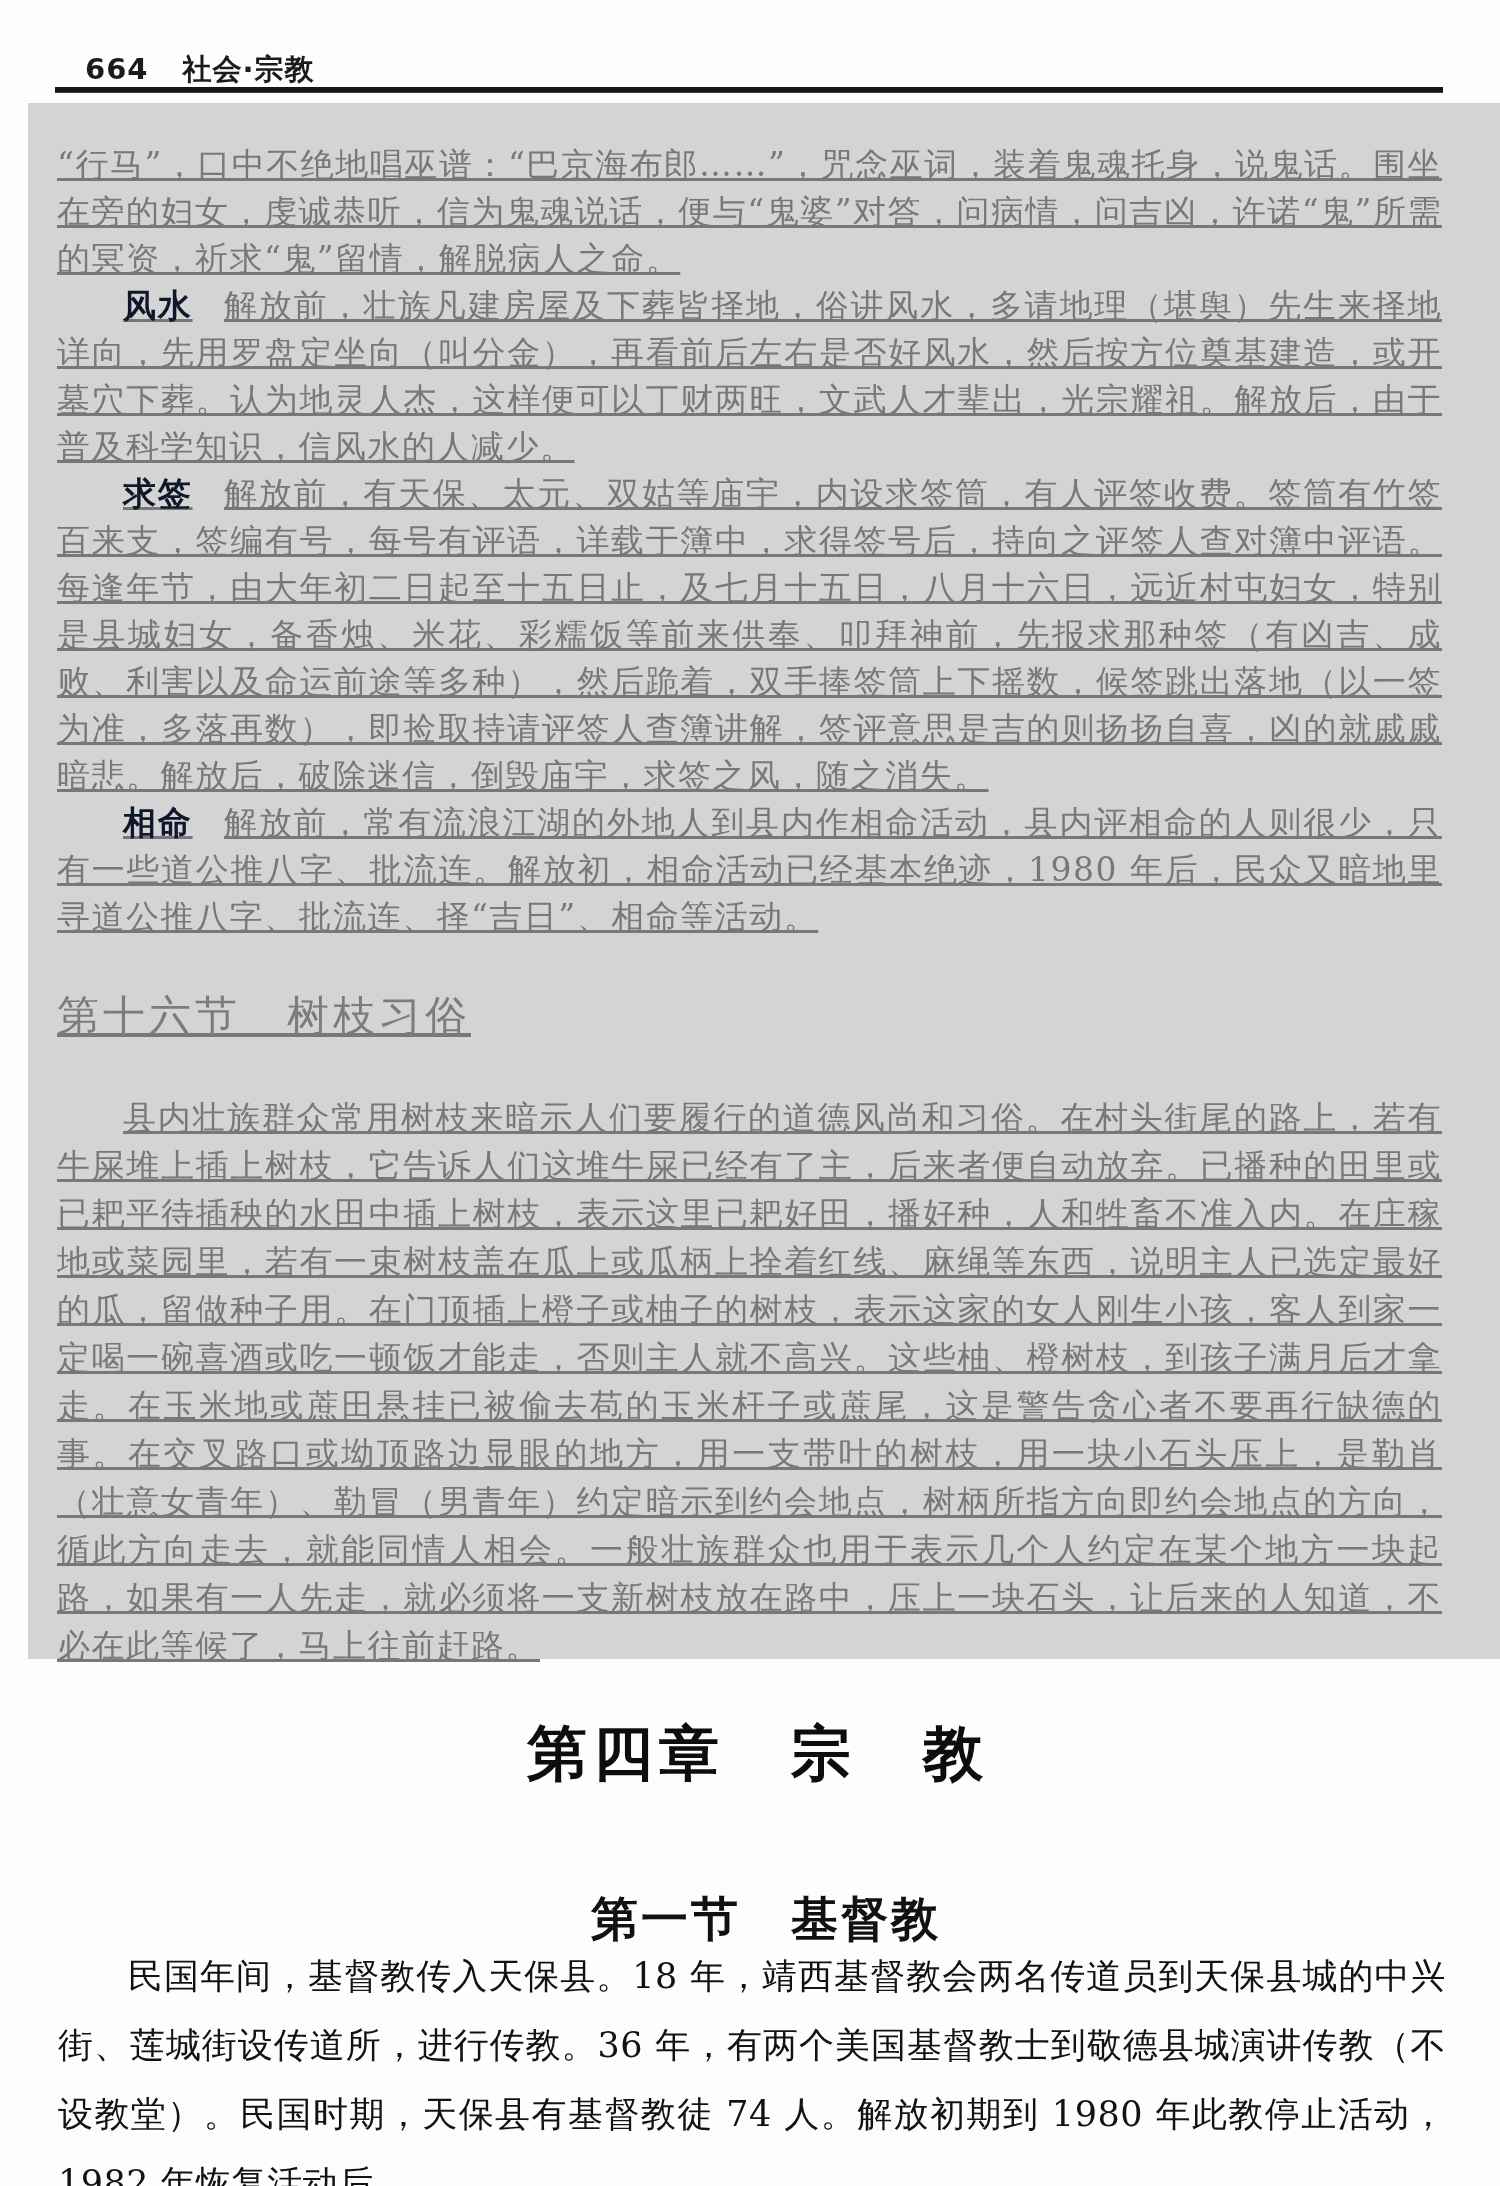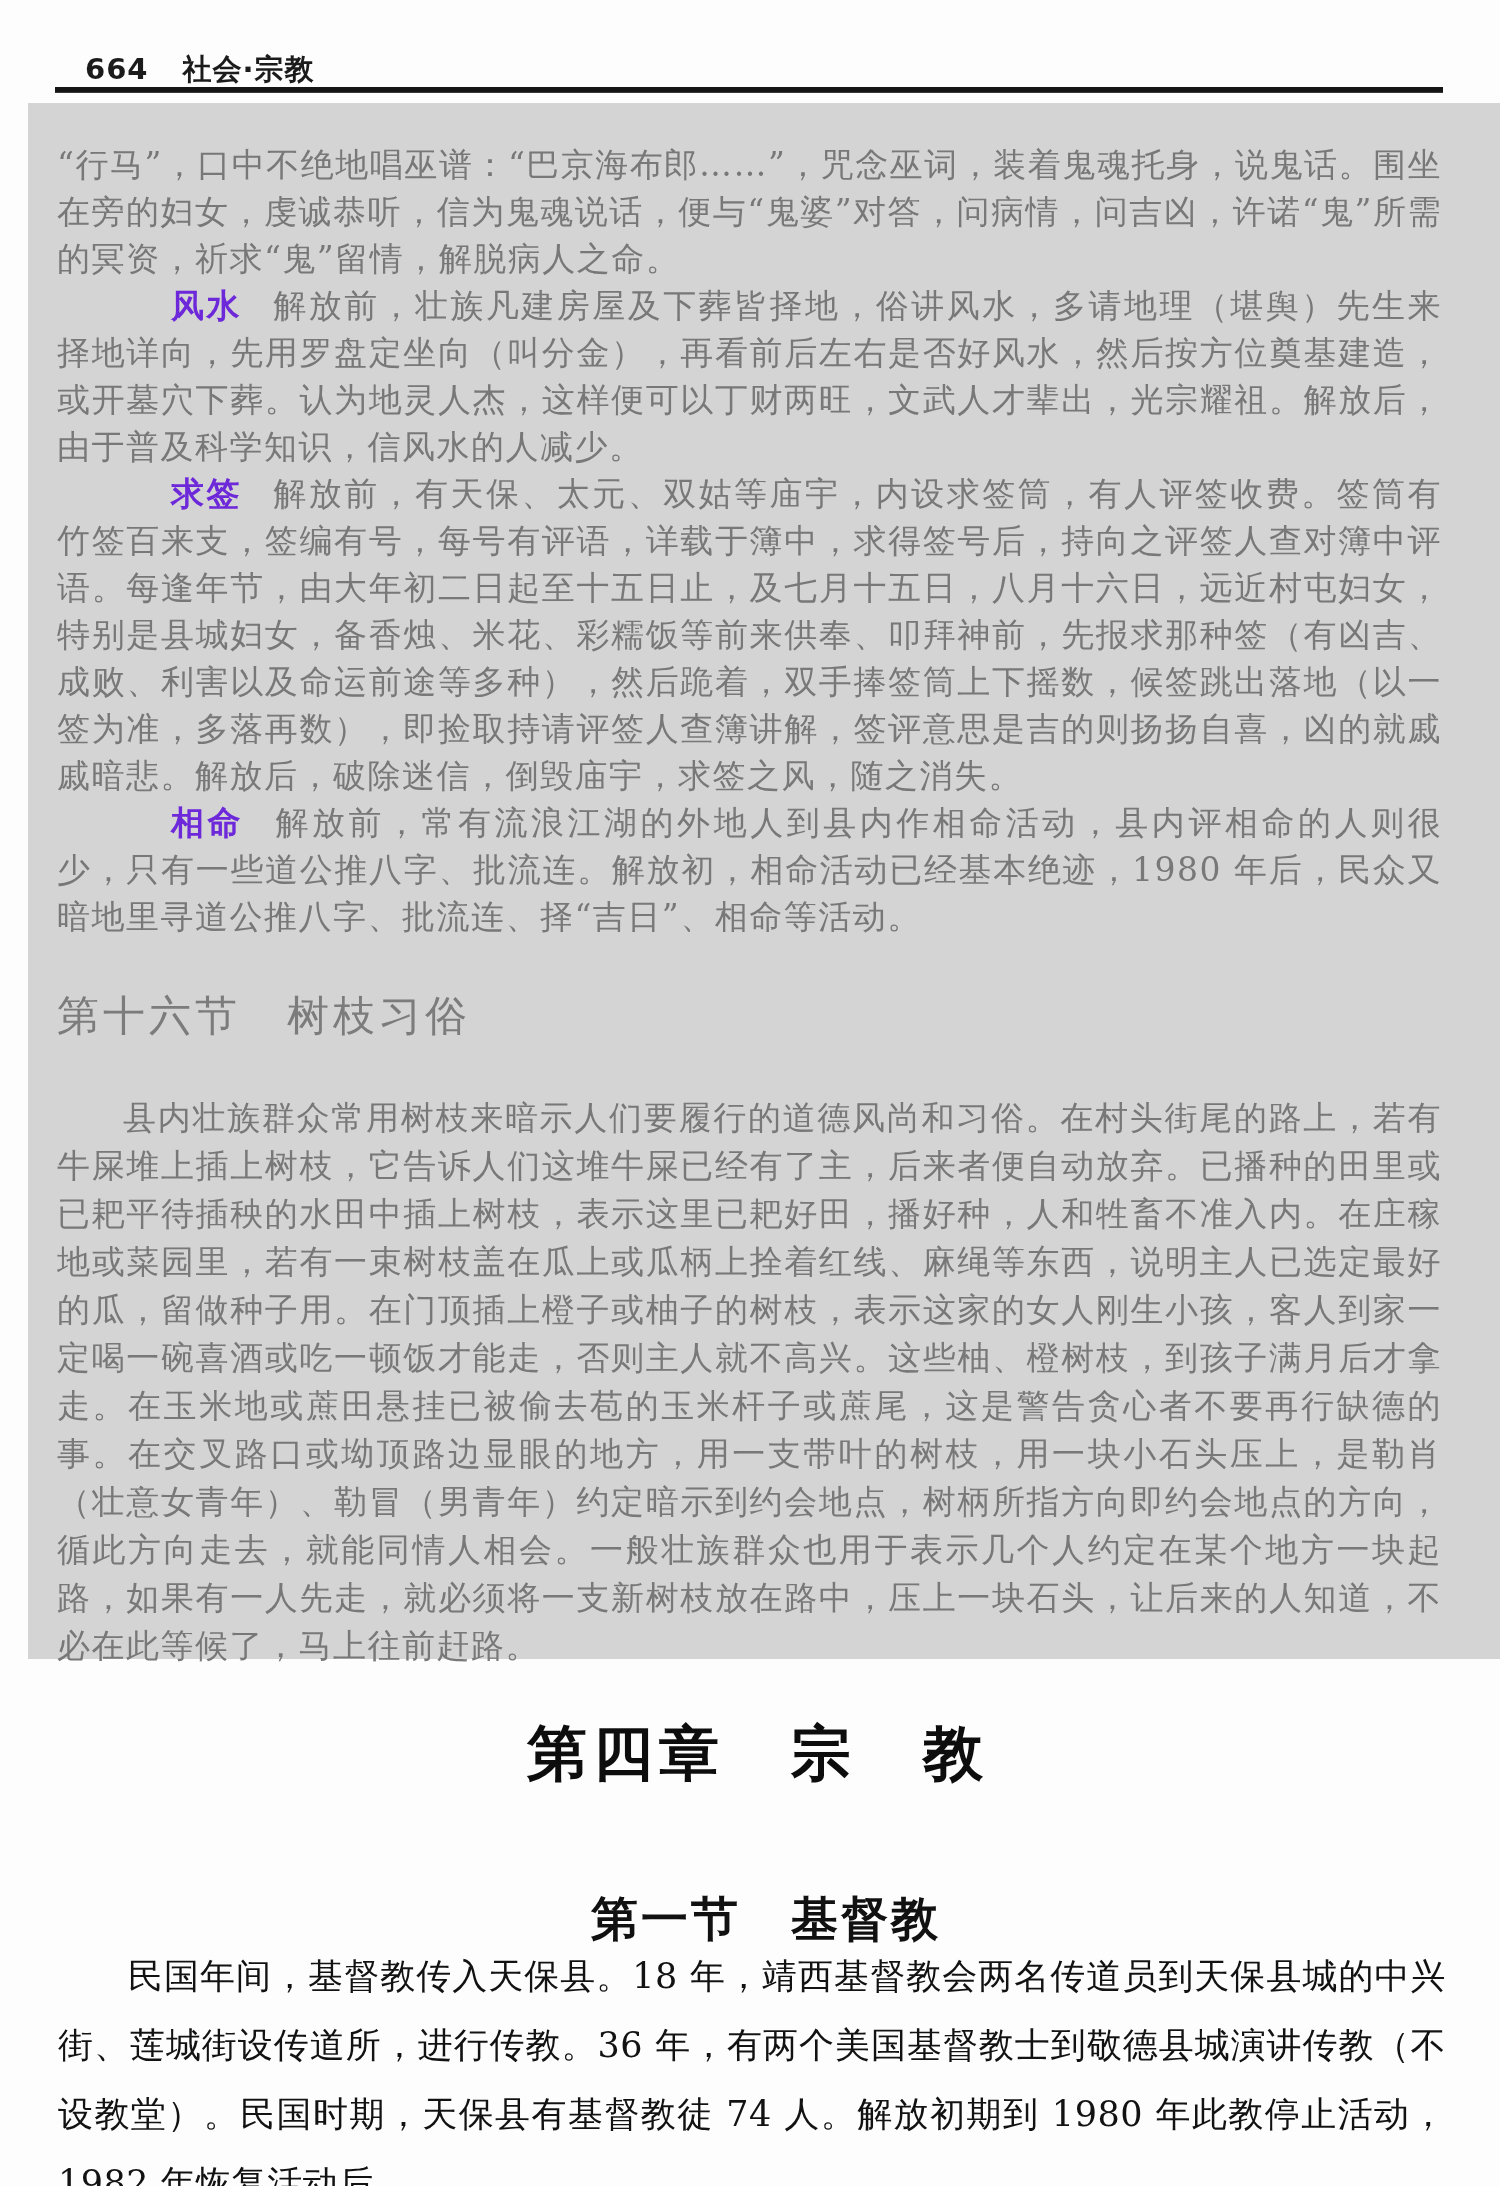--- a/index.html
+++ b/index.html
@@ -38,36 +38,36 @@
   }
   
   .scan {
     position: absolute;
     left: 28px; top: 103px;
     width: 1472px; height: 1556px;
     background: #d4d4d4;
     box-sizing: border-box;
     padding: 38px 58px 0 29px;
     color: #787878;
+    text-decoration: underline;
   }
   .scan p {
     margin: 0;
     font-size: 33px;
     line-height: 47px;
     letter-spacing: 1.5px;
     text-align: justify;
   }
   .scan p.tree { line-height: 48px; }
   .indent { text-indent: 2em; }
   .noindent { text-indent: 0; }
   .lead {
     font-weight: bold;
-    color: #6d28d9;
+    color: #0f172a;
     margin-right: 0.95em;
-    margin-left: 48px;
   }
   .scan h2.sec16 {
     margin: 48px 0 50px 0;
     text-align: left;
     font-size: 42px;
     font-weight: 500;
     color: #7c7c7c;
     letter-spacing: 4px;
     text-indent: 0;
   }

